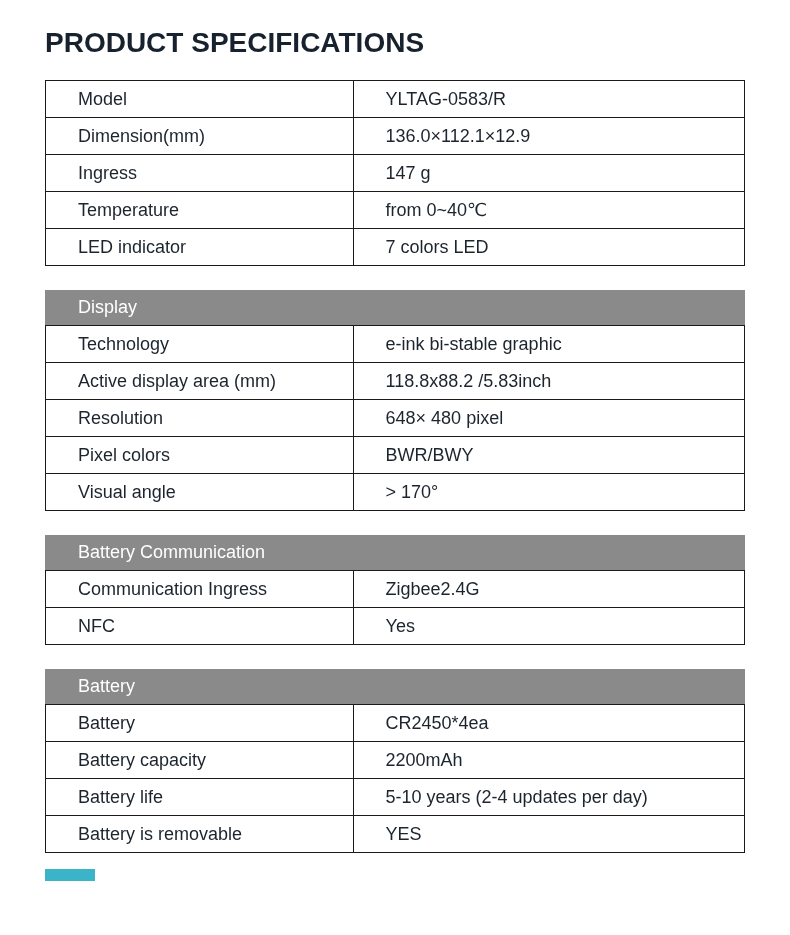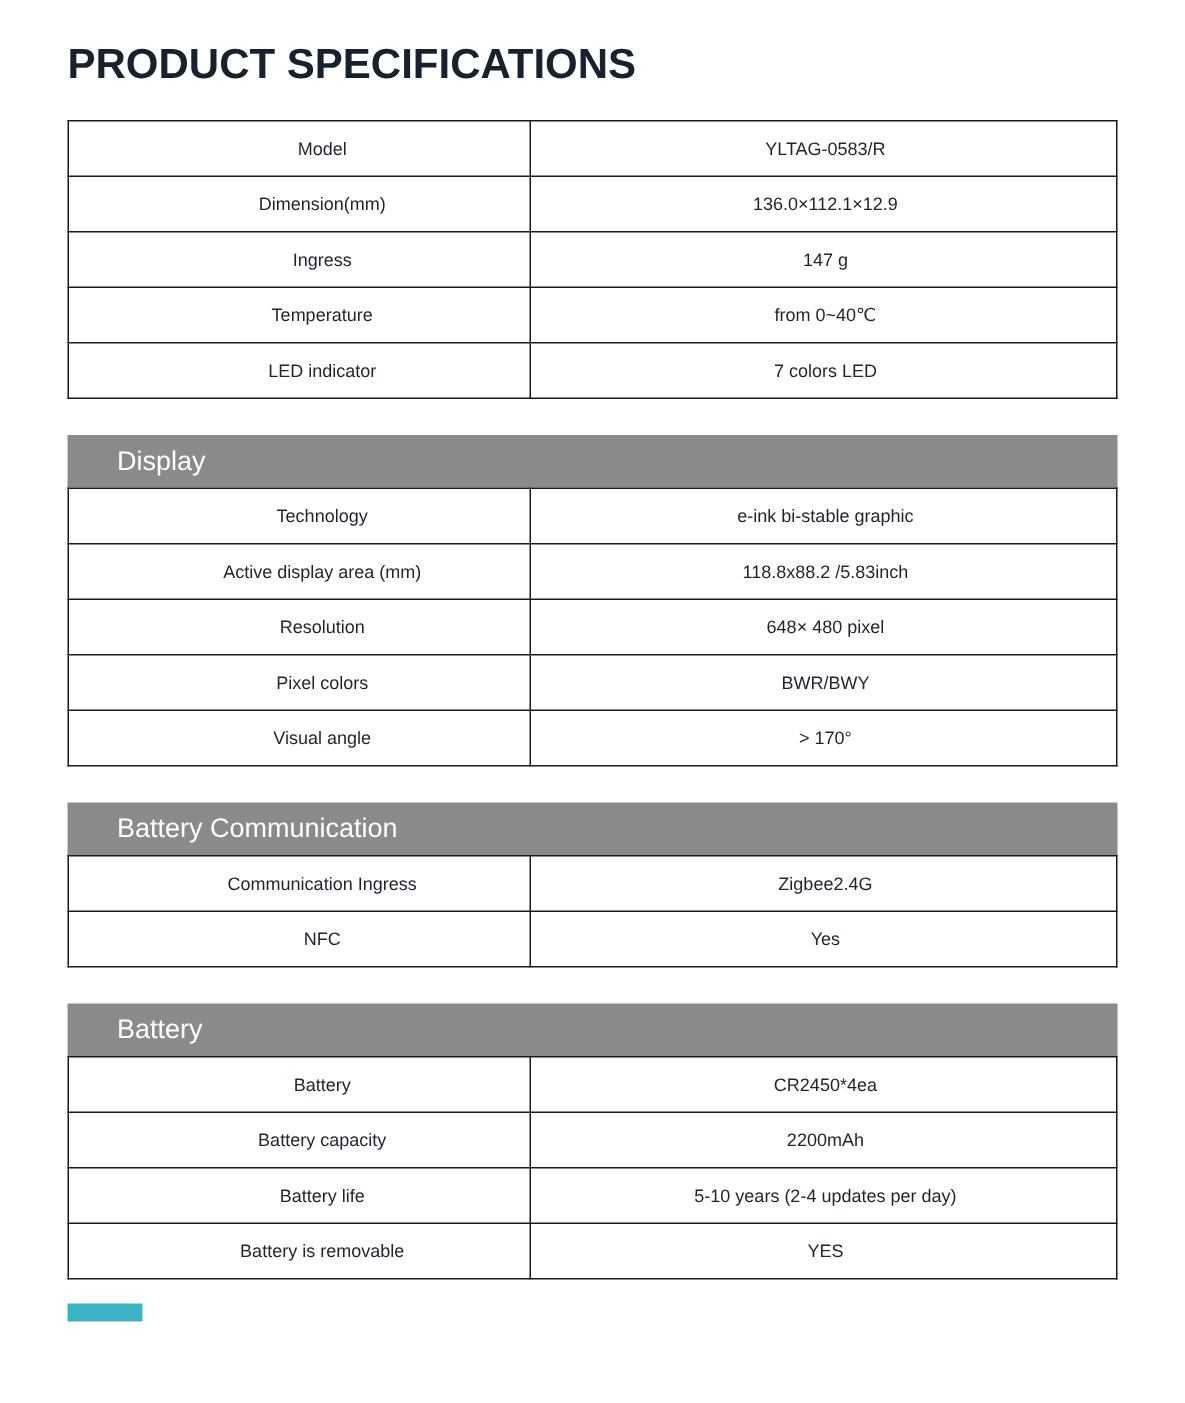--- a/index.html
+++ b/index.html
@@ -37,29 +37,28 @@
     padding-left:33px;
   }
   table.spec-table{
     width:100%;
     border-collapse:collapse;
     table-layout:fixed;
   }
   table.spec-table td{
     border:1px solid var(--border);
     height:37px;
-    font-size:12px;
+    font-size:18px;
     color:var(--cell-text);
     vertical-align:middle;
     white-space:nowrap;
     overflow:hidden;
-    text-align:center;
   }
   td.label{width:44%;padding-left:32px;}
-  td.value{padding-left:4px;}
+  td.value{padding-left:32px;}
   .accent-bar{
     margin-top:16px;
     width:50px;
     height:12px;
     background:var(--accent);
   }
 </style>
 </head>
 <body>
 

